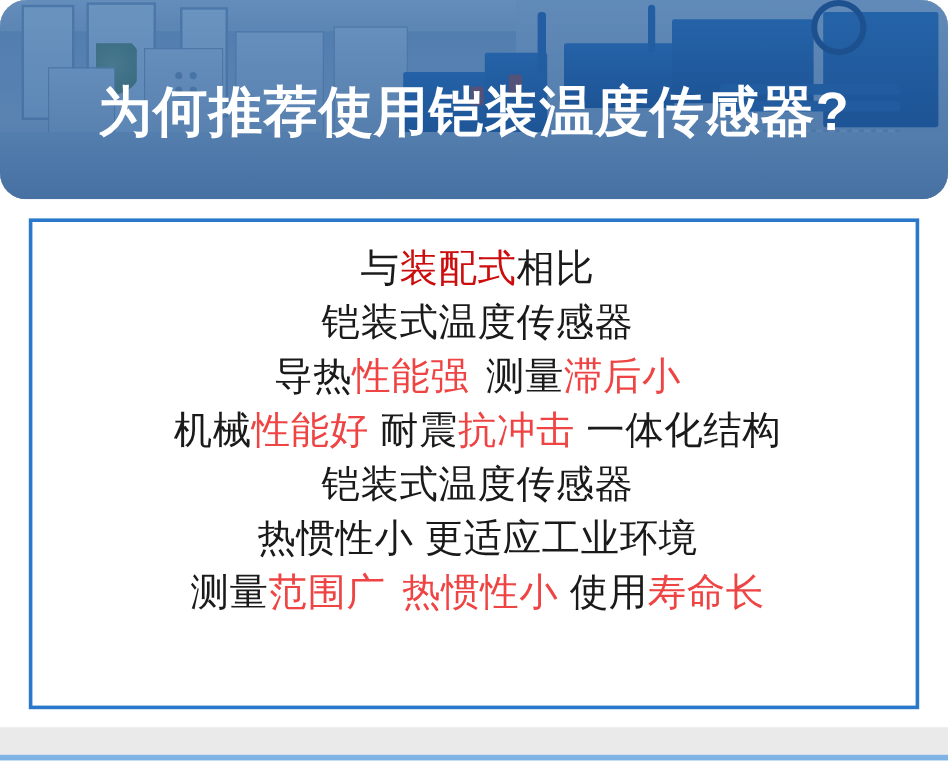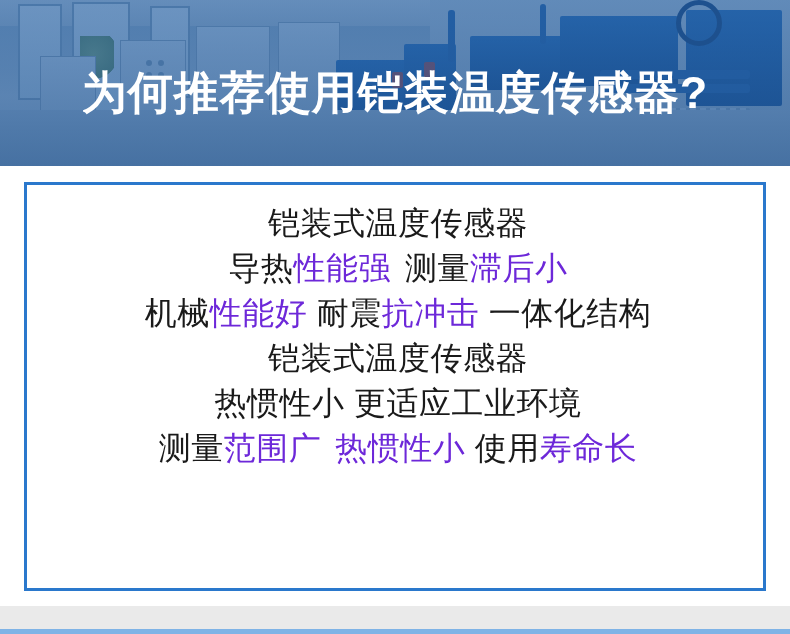--- a/index.html
+++ b/index.html
@@ -21,20 +21,21 @@
 
   
   .hero {
     position: absolute;
     left: 0;
     top: 0;
     width: 790px;
     height: 166px;
     overflow: hidden;
     background: #1f4e86;
+    border-radius: 22px;
   }
 
   
   .photo {
     position: absolute;
     inset: 0;
     background:
       linear-gradient(to bottom, #9fb3c4 0%, #b9c6d2 42%, #c9d3dc 58%, #aab8c6 100%);
   }
   .photo .ceiling {
@@ -162,21 +163,21 @@
   }
   .line {
     font-size: 32px;
     line-height: 45px;
     color: #1a1a1a;
     white-space: nowrap;
     letter-spacing: 0.5px;
   }
   .seg-black { color: #1a1a1a; }
   .seg-red   { color: #cc0d0d; }
-  .seg-blue  { color: #6d28d9; }
+  .seg-blue  { color: #ef4444; }
   .seg-space { display: inline-block; width: 14px; }
 
   
   .band-gray {
     position: absolute;
     left: 0;
     top: 606px;
     width: 790px;
     height: 25px;
     background: #eaeaea;
@@ -237,20 +238,21 @@
       <div class="red" style="left:246px;top:140px"></div>
       <div class="floor"></div>
     </div>
     <div class="tint"></div>
     <div class="hero-title">为何推荐使用铠装温度传感器?</div>
   </div>
 
   <div class="card">
     <div class="frame">
       <div class="lines" id="lines-host">
+          <div class="line"><span class="seg-black">与</span><span class="seg-red">装配式</span><span class="seg-black">相比</span></div>
           <div class="line"><span class="seg-black">铠装式温度传感器</span></div>
           <div class="line"><span class="seg-black">导热</span><span class="seg-blue">性能强</span><span class="seg-space"></span><span class="seg-black">测量</span><span class="seg-blue">滞后小</span></div>
           <div class="line"><span class="seg-black">机械</span><span class="seg-blue">性能好</span><span class="seg-black"> 耐震</span><span class="seg-blue">抗冲击</span><span class="seg-black"> 一体化结构</span></div>
           <div class="line"><span class="seg-black">铠装式温度传感器</span></div>
           <div class="line"><span class="seg-black">热惯性小 更适应工业环境</span></div>
           <div class="line"><span class="seg-black">测量</span><span class="seg-blue">范围广</span><span class="seg-space"></span><span class="seg-blue">热惯性小</span><span class="seg-black"> 使用</span><span class="seg-blue">寿命长</span></div>
         </div>
     </div>
   </div>
 

